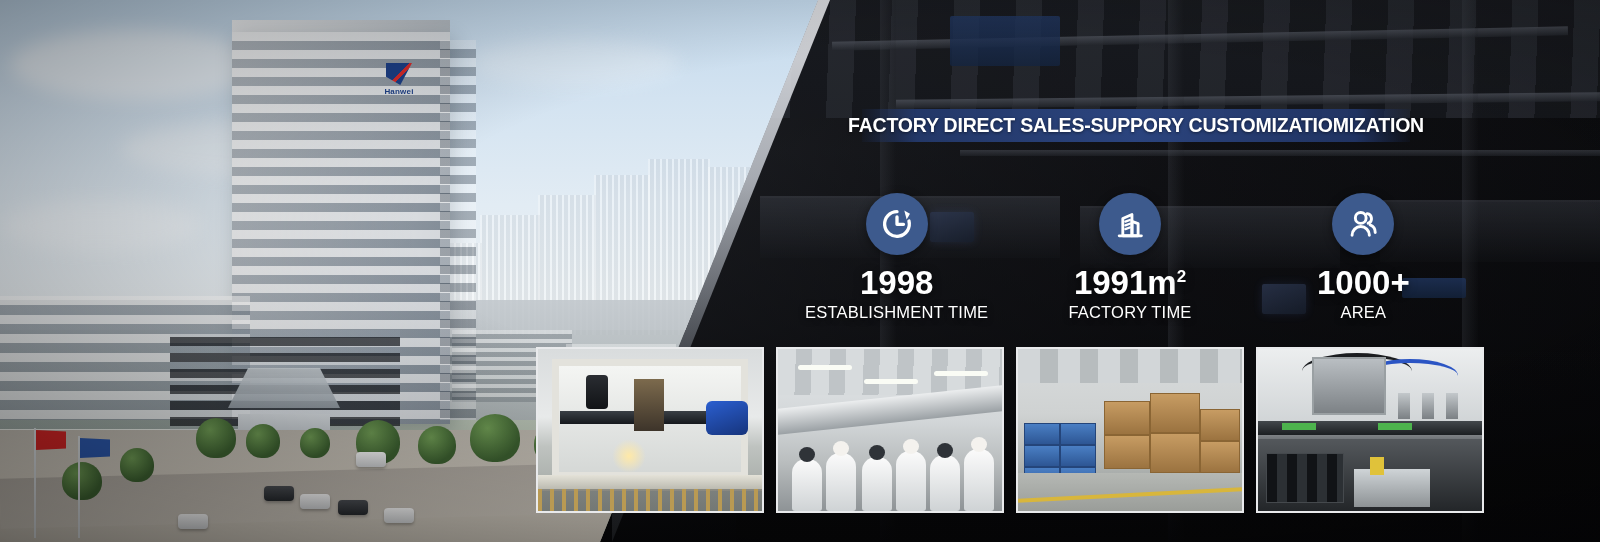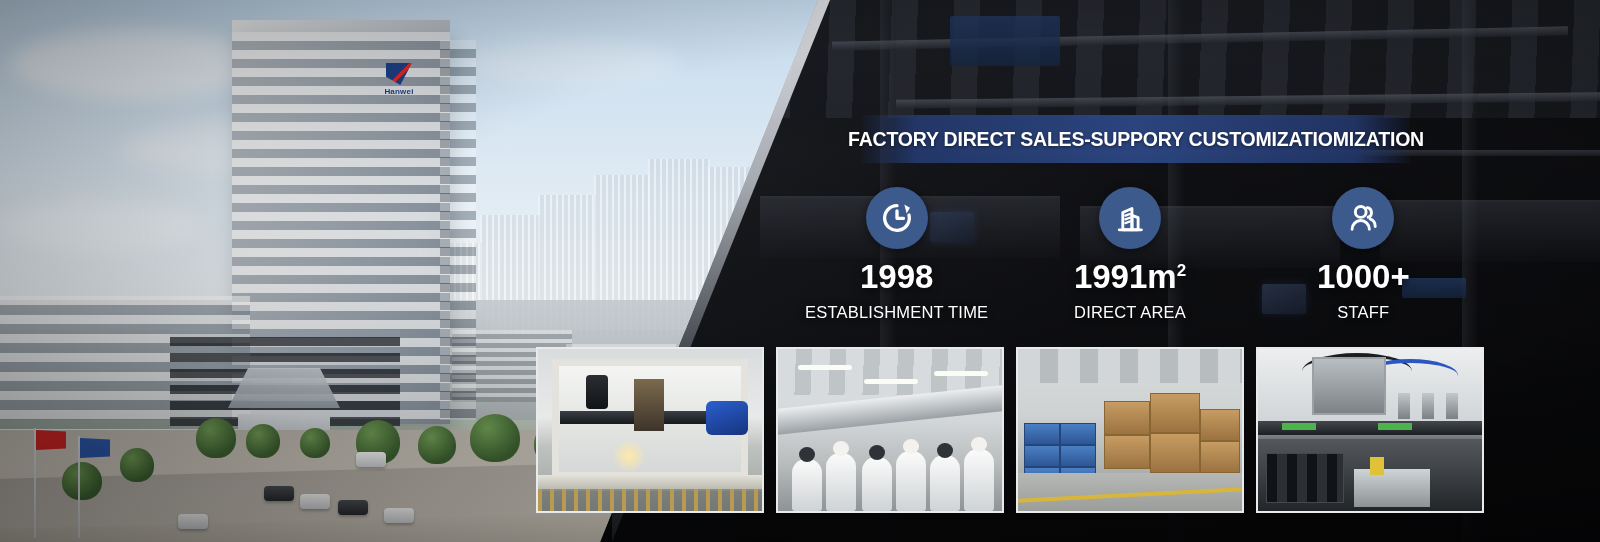--- a/index.html
+++ b/index.html
@@ -197,22 +197,22 @@
 
   
   .headline{
     position:absolute; left:916px; top:18px;
     font-size:84px; line-height:1; font-weight:bold;
     color:#fff; letter-spacing:-1px;
     text-shadow:0 3px 16px rgba(0,0,0,.6);
     white-space:nowrap;
   }
   .subbar{
-    position:absolute; left:862px; top:115px;
-    width:548px; height:48px;
+    position:absolute; left:862px; top:109px;
+    width:548px; height:33px;
     background:linear-gradient(90deg, rgba(24,38,74,.15) 0%, rgba(36,58,110,.92) 10%, rgba(44,70,130,.96) 50%, rgba(34,54,104,.92) 90%, rgba(22,34,66,.15) 100%);
     display:flex; align-items:center; justify-content:center;
   }
   .subbar span{
     color:#fff; font-size:19.5px; font-weight:bold;
     letter-spacing:-.2px; white-space:nowrap;
     text-shadow:0 1px 3px rgba(0,0,0,.5);
   }
 
   
@@ -232,21 +232,21 @@
   }
   .badge svg{ display:block; }
   .stat-val{
     margin-top:10px;
     color:#fff; font-size:33px; font-weight:bold; line-height:1.1;
     white-space:nowrap;
     text-shadow:0 2px 8px rgba(0,0,0,.65);
   }
   .stat-val sup{ font-size:17px; vertical-align:super; font-weight:bold; }
   .stat-lbl{
-    margin-top:8px;
+    margin-top:2px;
     color:#fff; font-size:16.5px; font-weight:normal; letter-spacing:.2px;
     white-space:nowrap;
     text-shadow:0 1px 6px rgba(0,0,0,.7);
   }
 
   
   .thumbs{
     position:absolute; left:536px; top:347px;
     width:958px; height:166px;
     display:flex; gap:12px;
@@ -438,36 +438,36 @@
         <svg width="36" height="36" viewBox="0 0 24 24" aria-hidden="true">
           <path d="M7.2 8.3l6.1-2.6v14.1H7.2z" fill="none" stroke="#fff" stroke-width="1.9" stroke-linejoin="round"></path>
           <path d="M13.3 10.2l4.1 1.5v8.1h-4.1z" fill="none" stroke="#fff" stroke-width="1.9" stroke-linejoin="round"></path>
           <path d="M4.8 19.9h14.8" stroke="#fff" stroke-width="1.9" stroke-linecap="round"></path>
           <path d="M8.9 10.4l3 -1.1M8.9 12.9l3 -1.1M8.9 15.4l3 -1.1" stroke="#fff" stroke-width="1.5" stroke-linecap="round"></path>
         </svg>
       </div>
       <div class="stat-val">
         <span>1991m</span><sup>2</sup>
       </div>
-      <div class="stat-lbl">DIRECT AREA</div>
+      <div class="stat-lbl">FACTORY TIME</div>
     </div>
 
     <div class="stat">
       <div class="badge">
         <svg width="37" height="37" viewBox="0 0 24 24" aria-hidden="true">
           <circle cx="10.2" cy="8.4" r="3.5" fill="none" stroke="#fff" stroke-width="1.9"></circle>
           <path d="M4.6 19.6a5.6 5.6 0 0 1 11.2 0" fill="none" stroke="#fff" stroke-width="1.9" stroke-linecap="round"></path>
           <path d="M14.4 5.6a3.2 3.2 0 0 1 .6 6.2" fill="none" stroke="#fff" stroke-width="1.9" stroke-linecap="round"></path>
           <path d="M16.3 12.9a5.2 5.2 0 0 1 3.3 4.9" fill="none" stroke="#fff" stroke-width="1.9" stroke-linecap="round"></path>
         </svg>
       </div>
       <div class="stat-val">
         <span>1000+</span>
       </div>
-      <div class="stat-lbl">STAFF</div>
+      <div class="stat-lbl">AREA</div>
     </div>
 
 
   </div>
 
   <div class="thumbs">
 
     <div class="thumb t1">
       <div class="t1-frame"></div>
       <div class="t1-rail"></div>

